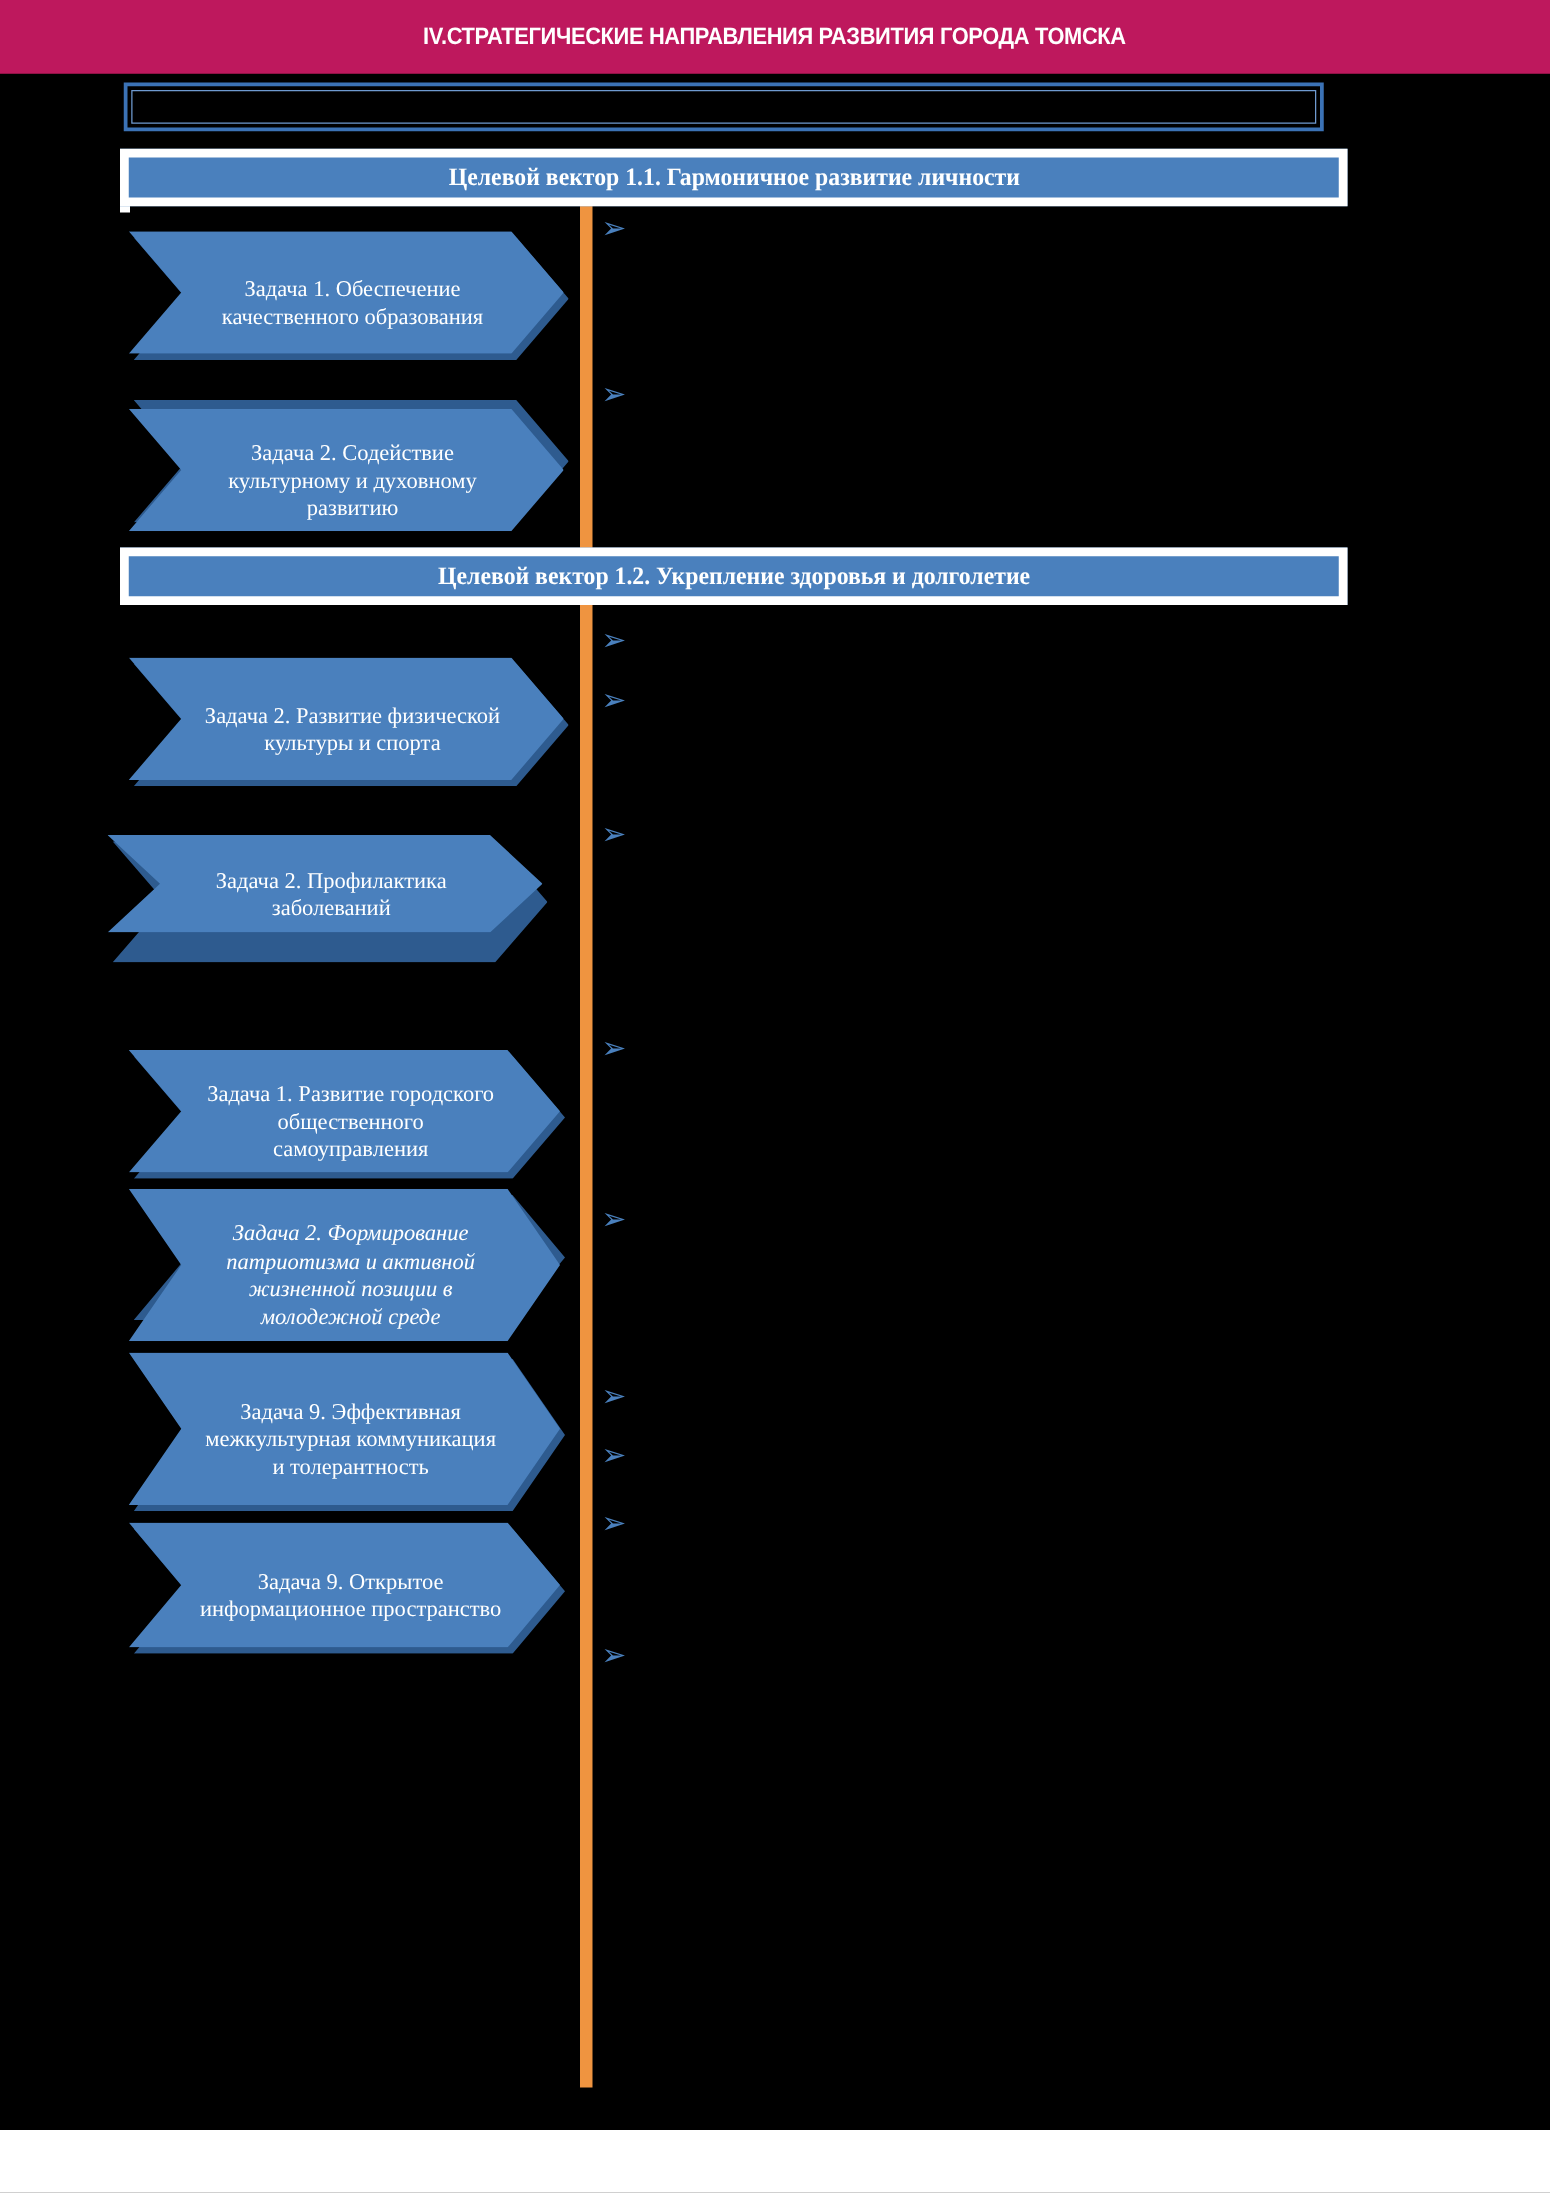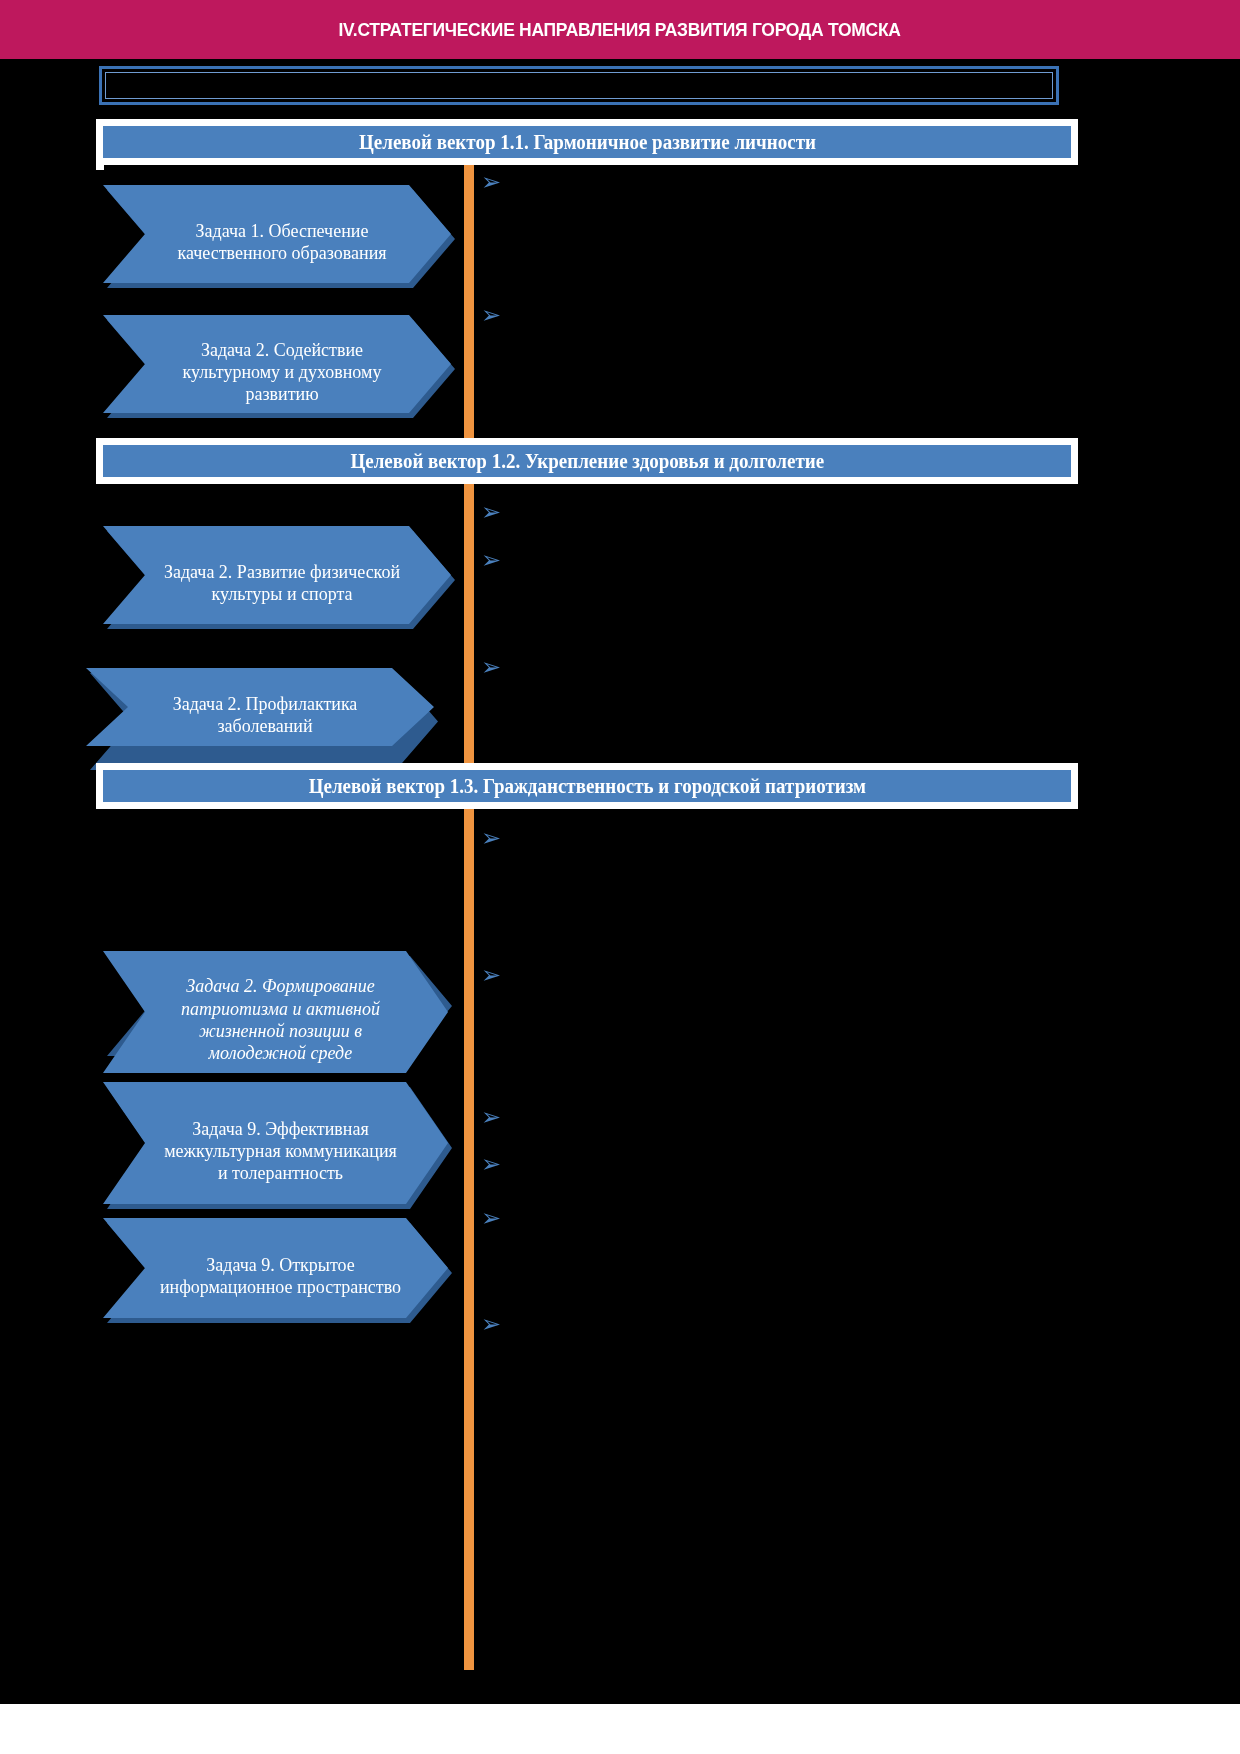--- a/index.html
+++ b/index.html
@@ -201,21 +201,21 @@
 
   <div class="chev-wrap" style="left:103px; top:185px; width:348px; height:98px;">
     <div class="chev-shadow" style="background: rgb(46, 91, 143); clip-path: polygon(0px 0px, calc(100% - 42px) 0px, 100% 50%, calc(100% - 42px) 100%, 0px 100%, 42px 50%);"></div>
     <div class="chevron" style="left:0; top:0; width:348px; height:98px;">
       <span>Задача 1. Обеспечение качественного образования</span>
     </div>
   </div>
 
   <div class="chev-wrap" style="left:103px; top:315px; width:348px; height:98px;">
     <div class="chev-shadow" style="background: rgb(46, 91, 143); clip-path: polygon(0px 0px, calc(100% - 42px) 0px, 100% 50%, calc(100% - 42px) 100%, 0px 100%, 42px 50%);"></div>
-    <div class="chevron" style="left:0; top:0; width:348px; height:98px;">
+    <div class="chevron" style="left:0; top:12px; width:348px; height:98px;">
       <span>Задача 2. Содействие культурному и духовному развитию</span>
     </div>
   </div>
 
   <div class="bullet" style="left:481px; top:170px;">➢</div>
   <div class="bullet-text" style="left:512px; top:170px;"></div>
 
   <div class="bullet" style="left:481px; top:303px;">➢</div>
   <div class="bullet-text" style="left:512px; top:303px;"></div>
 
@@ -239,24 +239,27 @@
 
   <div class="bullet" style="left:481px; top:500px;">➢</div>
   <div class="bullet-text" style="left:512px; top:500px;"></div>
 
   <div class="bullet" style="left:481px; top:548px;">➢</div>
   <div class="bullet-text" style="left:512px; top:548px;"></div>
 
   <div class="bullet" style="left:481px; top:655px;">➢</div>
   <div class="bullet-text" style="left:512px; top:655px;"></div>
 
-  <div class="vector-bar vb3">
-    <div class="vector-bar-label">Целевой вектор 1.3. Гражданственность и городской патриотизм</div>
-  </div>
-
+
+  <div class="chev-wrap" style="left:103px; top:840px; width:345px; height:98px;">
+    <div class="chev-shadow" style="background: rgb(46, 91, 143); clip-path: polygon(0px 0px, calc(100% - 42px) 0px, 100% 50%, calc(100% - 42px) 100%, 0px 100%, 42px 50%);"></div>
+    <div class="chevron" style="left:0; top:0; width:345px; height:98px;">
+      <span>Задача 1. Развитие городского общественного самоуправления</span>
+    </div>
+  </div>
 
   <div class="chev-wrap" style="left:103px; top:951px; width:345px; height:100px;font-style:italic;">
     <div class="chev-shadow" style="background: rgb(46, 91, 143); clip-path: polygon(0px 0px, calc(100% - 42px) 0px, 100% 50%, calc(100% - 42px) 100%, 0px 100%, 42px 50%);"></div>
     <div class="chevron" style="left:0; top:0; width:345px; height:122px;">
       <span>Задача 2. Формирование патриотизма и активной жизненной позиции в молодежной среде</span>
     </div>
   </div>
 
   <div class="chev-wrap" style="left:103px; top:1082px; width:345px; height:122px;">
     <div class="chev-shadow" style="background: rgb(46, 91, 143); clip-path: polygon(0px 0px, calc(100% - 42px) 0px, 100% 50%, calc(100% - 42px) 100%, 0px 100%, 42px 50%);"></div>

